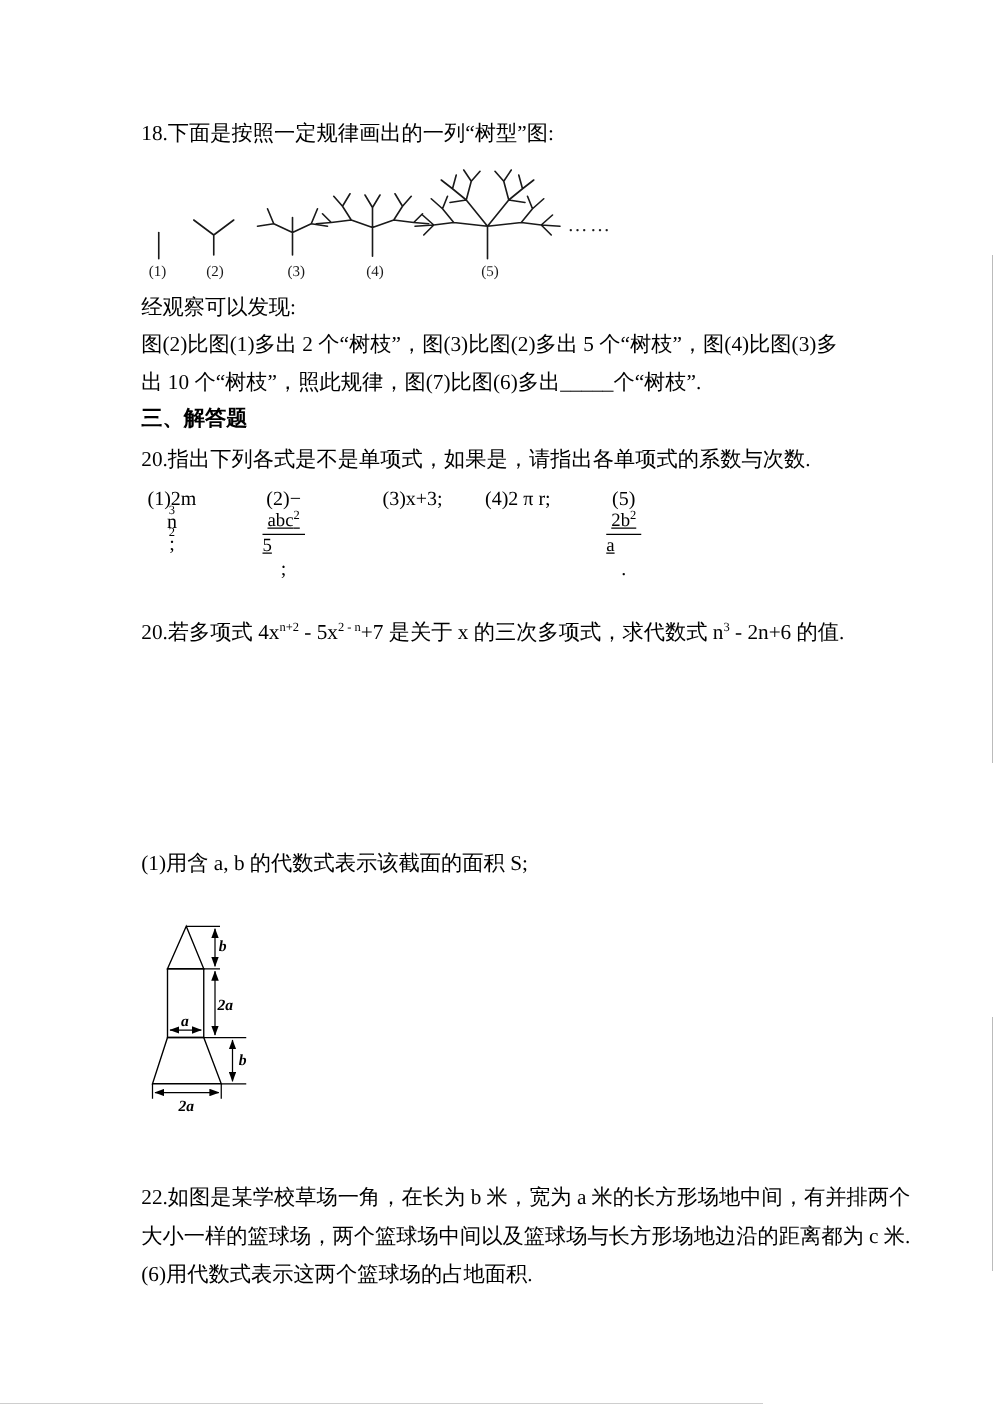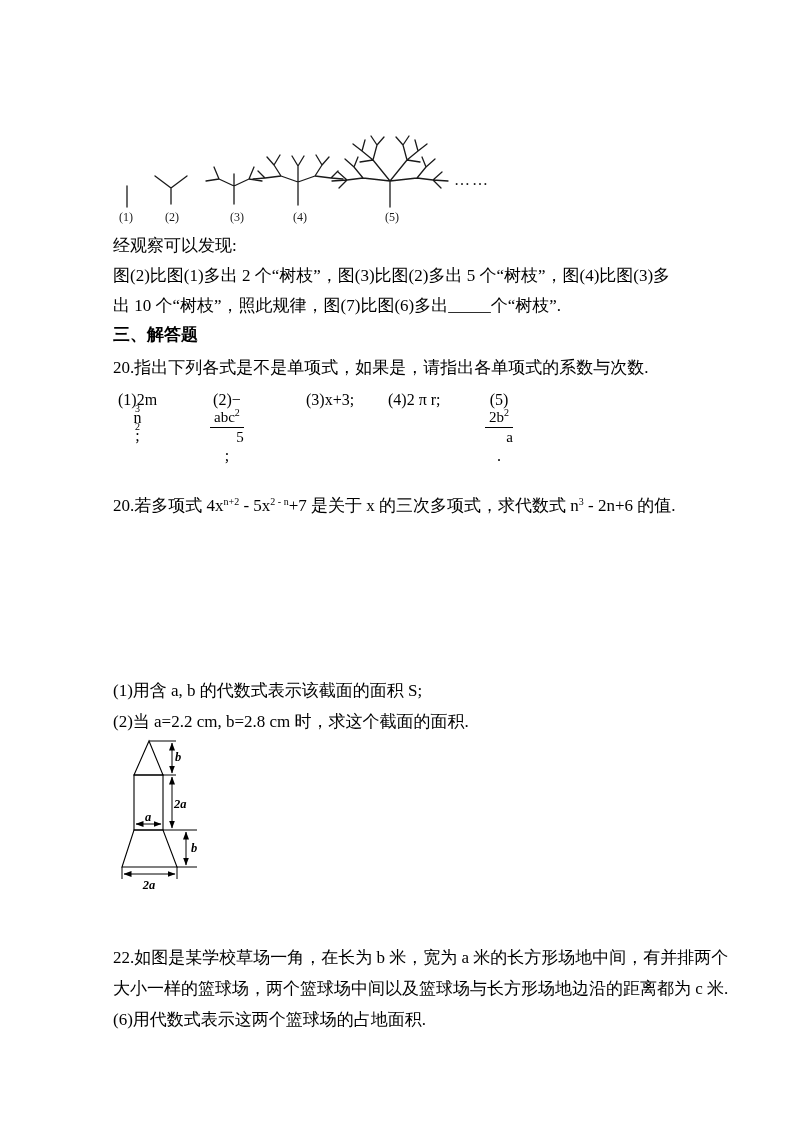--- a/index.html
+++ b/index.html
@@ -33,25 +33,26 @@
     height: 46px;
     display: flex;
     align-items: center;
     font-size: 16px;
     white-space: pre;
     flex-direction: column;
   }
   .frac {
     display: inline-flex;
     flex-direction: column;
-    align-items: flex-end;
+    align-items: flex-start;
     font-size: 15px;
     line-height: 1.15;
     margin: 0 2px;
     text-align: center;
+    text-decoration: underline;
   }
   .fnum { border-bottom: 1px solid #000; padding: 0 4px 1px 4px; }
   .fden { padding-top: 1px; }
   svg { position: absolute; }
   .flab {
     font-size: 12px;
     font-family: "Liberation Serif", "DejaVu Serif", serif;
     fill: #1a1a1a;
   }
   .dots { font-size: 16px; fill: #1a1a1a; letter-spacing: 2px; }
@@ -61,20 +62,21 @@
     font-weight: bold;
     font-family: "Liberation Serif", "DejaVu Serif", serif;
     fill: #000;
   }
 </style>
 </head>
 <body>
 
 <div class="page">
 
+  <div class="t" style="top:97px">18.下面是按照一定规律画出的一列“树型”图:</div>
 
   <svg width="400" height="96" viewBox="0 0 400 96" style="left:110px; top:129px">
     <g stroke="#1a1a1a" stroke-width="1.3" stroke-linecap="round" fill="none">
       <g>
         <path d="M17,57 L17,78"></path>
       </g>
       <g>
         <path d="M61,75 L61,59 M61,59 L45,47 M61,59 L77,47"></path>
       </g>
       <g>
@@ -124,21 +126,20 @@
 
   <div class="fitem" style="left:306px"><span>(3)x+3;</span></div>
 
   <div class="fitem" style="left:388px"><span>(4)2 π r;</span></div>
 
   <div class="fitem" style="left:483px"><span>(5)</span><span class="frac"><span class="fnum"><span>2b</span><sup>2</sup></span><span class="fden">a</span></span><span>.</span></div>
 
   <div class="t" style="top:496px"><span>20.若多项式 4x</span><sup>n+2</sup><span> - 5x</span><sup>2 - n</sup><span>+7 是关于 x 的三次多项式，求代数式 n</span><sup>3</sup><span> - 2n+6 的值.</span></div>
 
   <div class="t" style="top:681px">(1)用含 a, b 的代数式表示该截面的面积 S;</div>
-  <div class="t" style="top:712px">(2)当 a=2.2 cm, b=2.8 cm 时，求这个截面的面积.</div>
 
   <svg width="115" height="162" viewBox="0 0 115 162" style="left:113px; top:733px">
     <defs>
       <marker id="arr" viewBox="0 0 8 6" markerWidth="8" markerHeight="6" refX="7.5" refY="3" orient="auto-start-reverse" markerUnits="userSpaceOnUse">
         <path d="M0,0 L8,3 L0,6 Z" fill="#000"></path>
       </marker>
     </defs>
     <g stroke="#000" stroke-width="1.1" fill="none">
       <path d="M36,8 L50,42 L21,42 Z"></path>
       <rect x="21" y="42" width="29" height="55"></rect>

